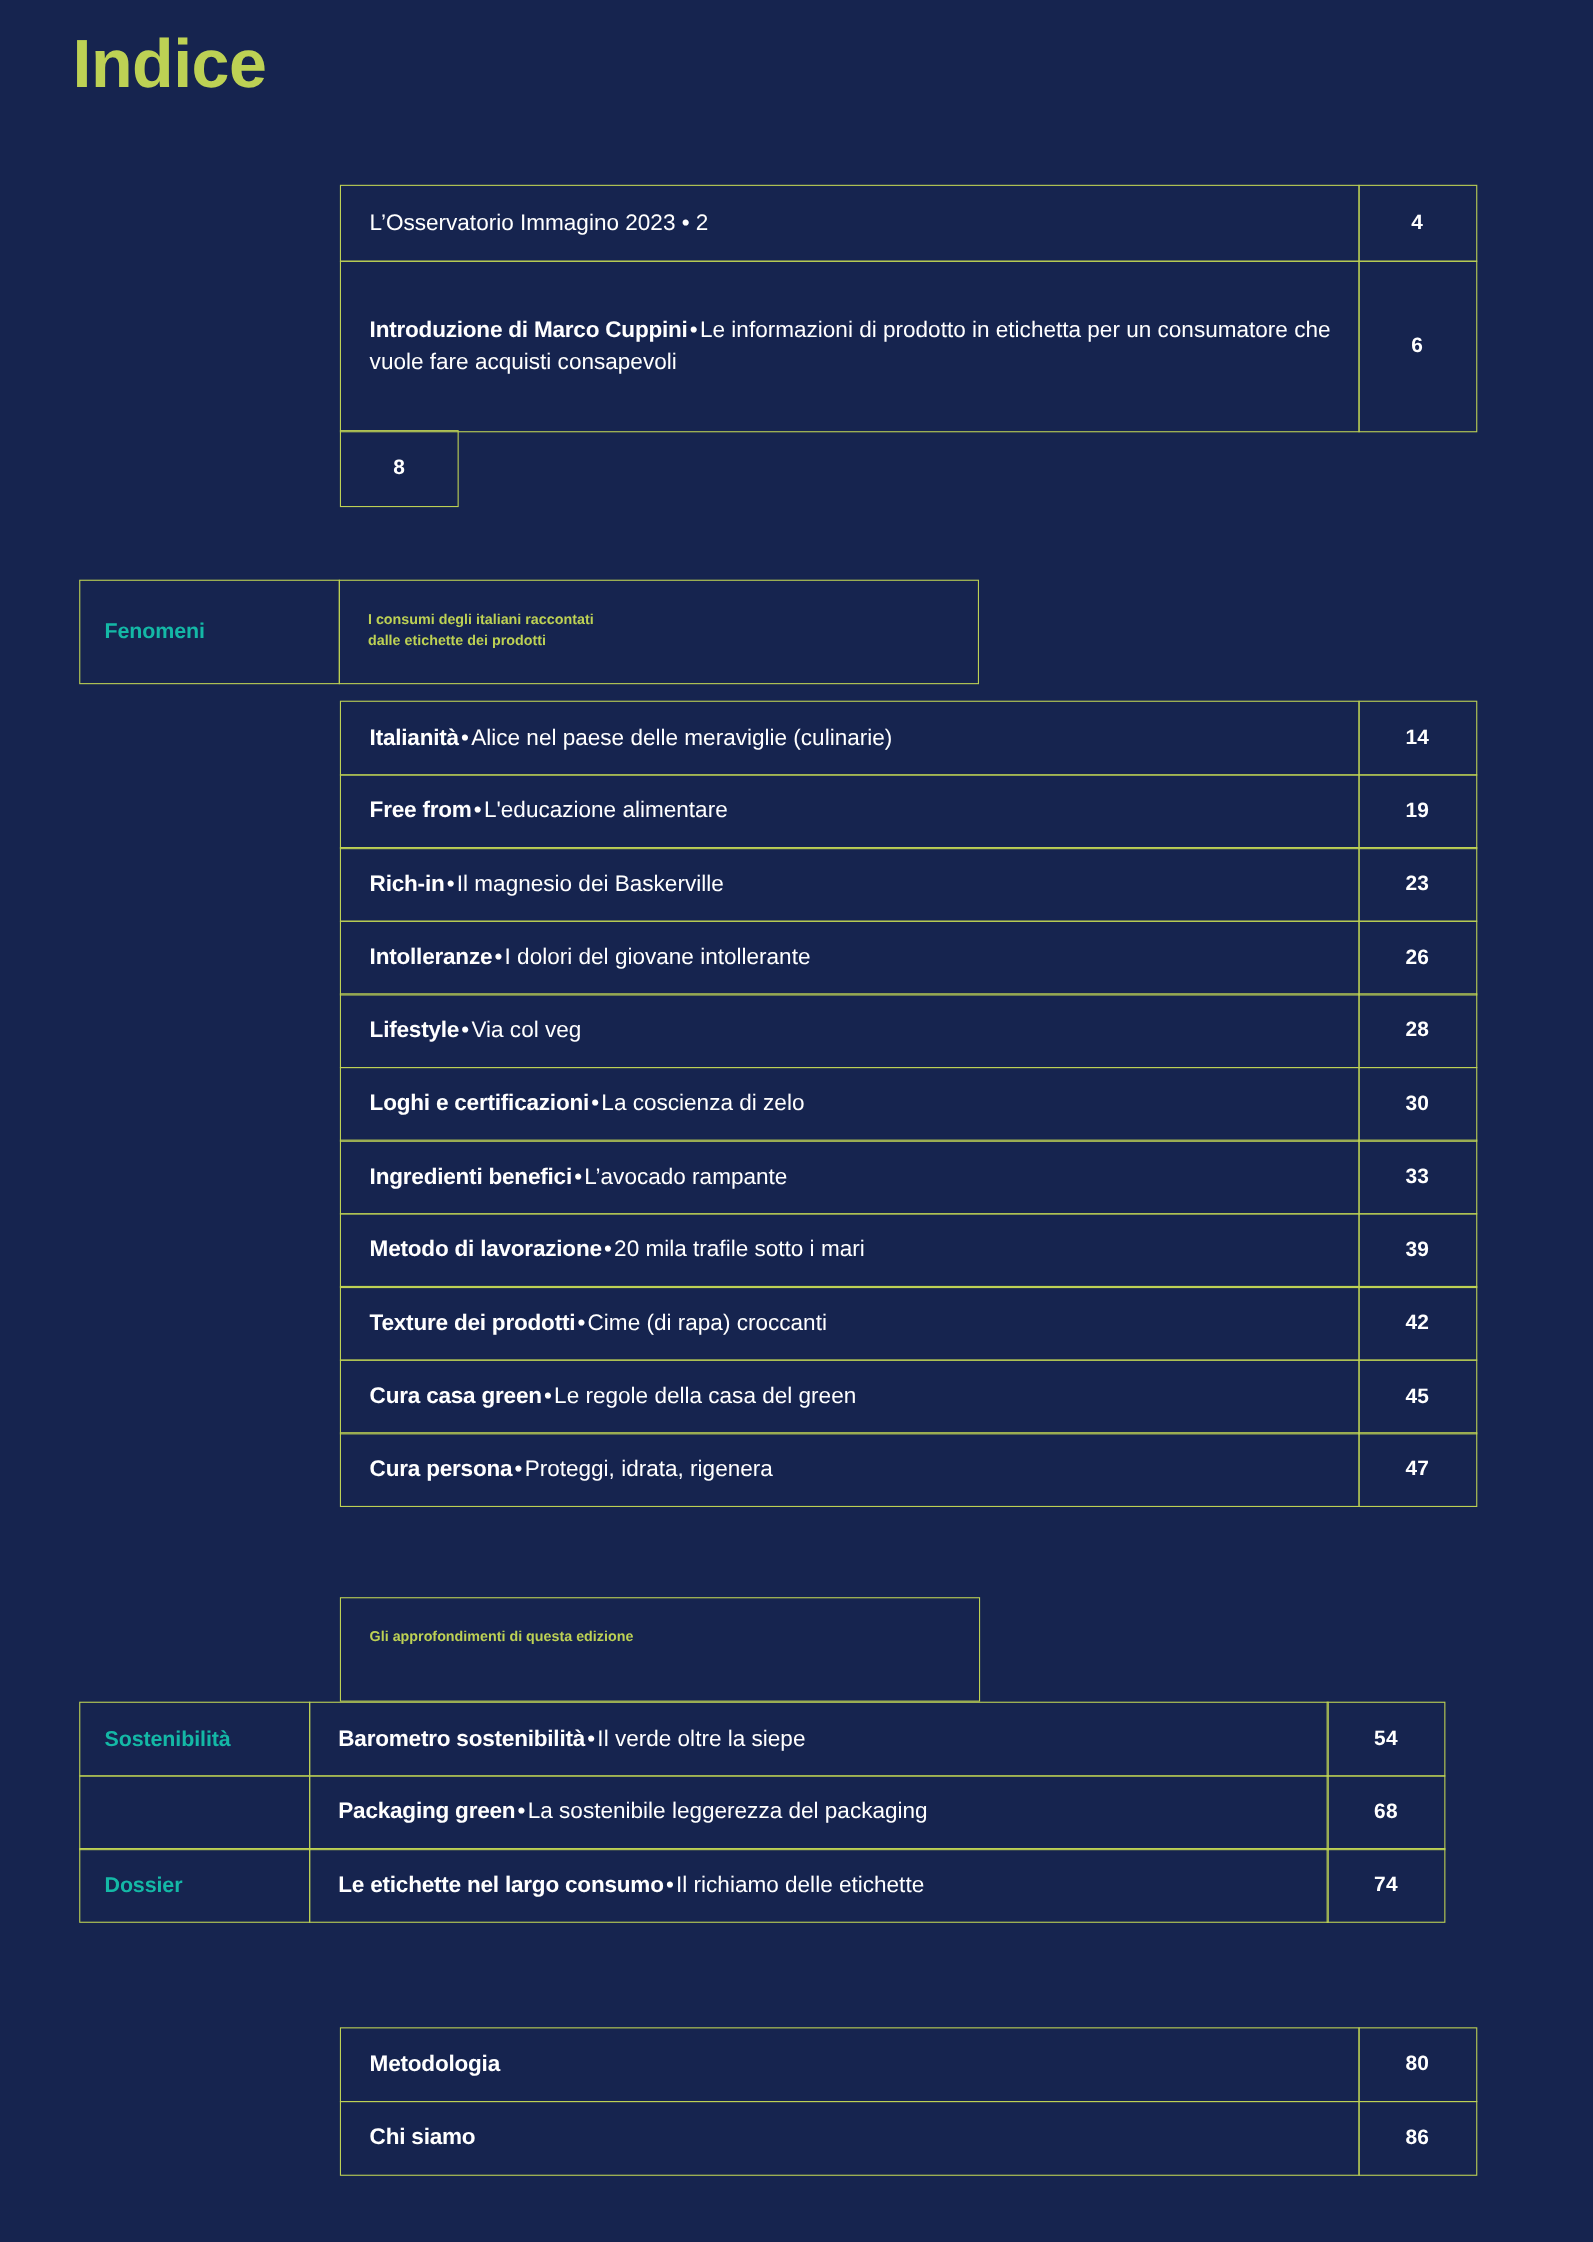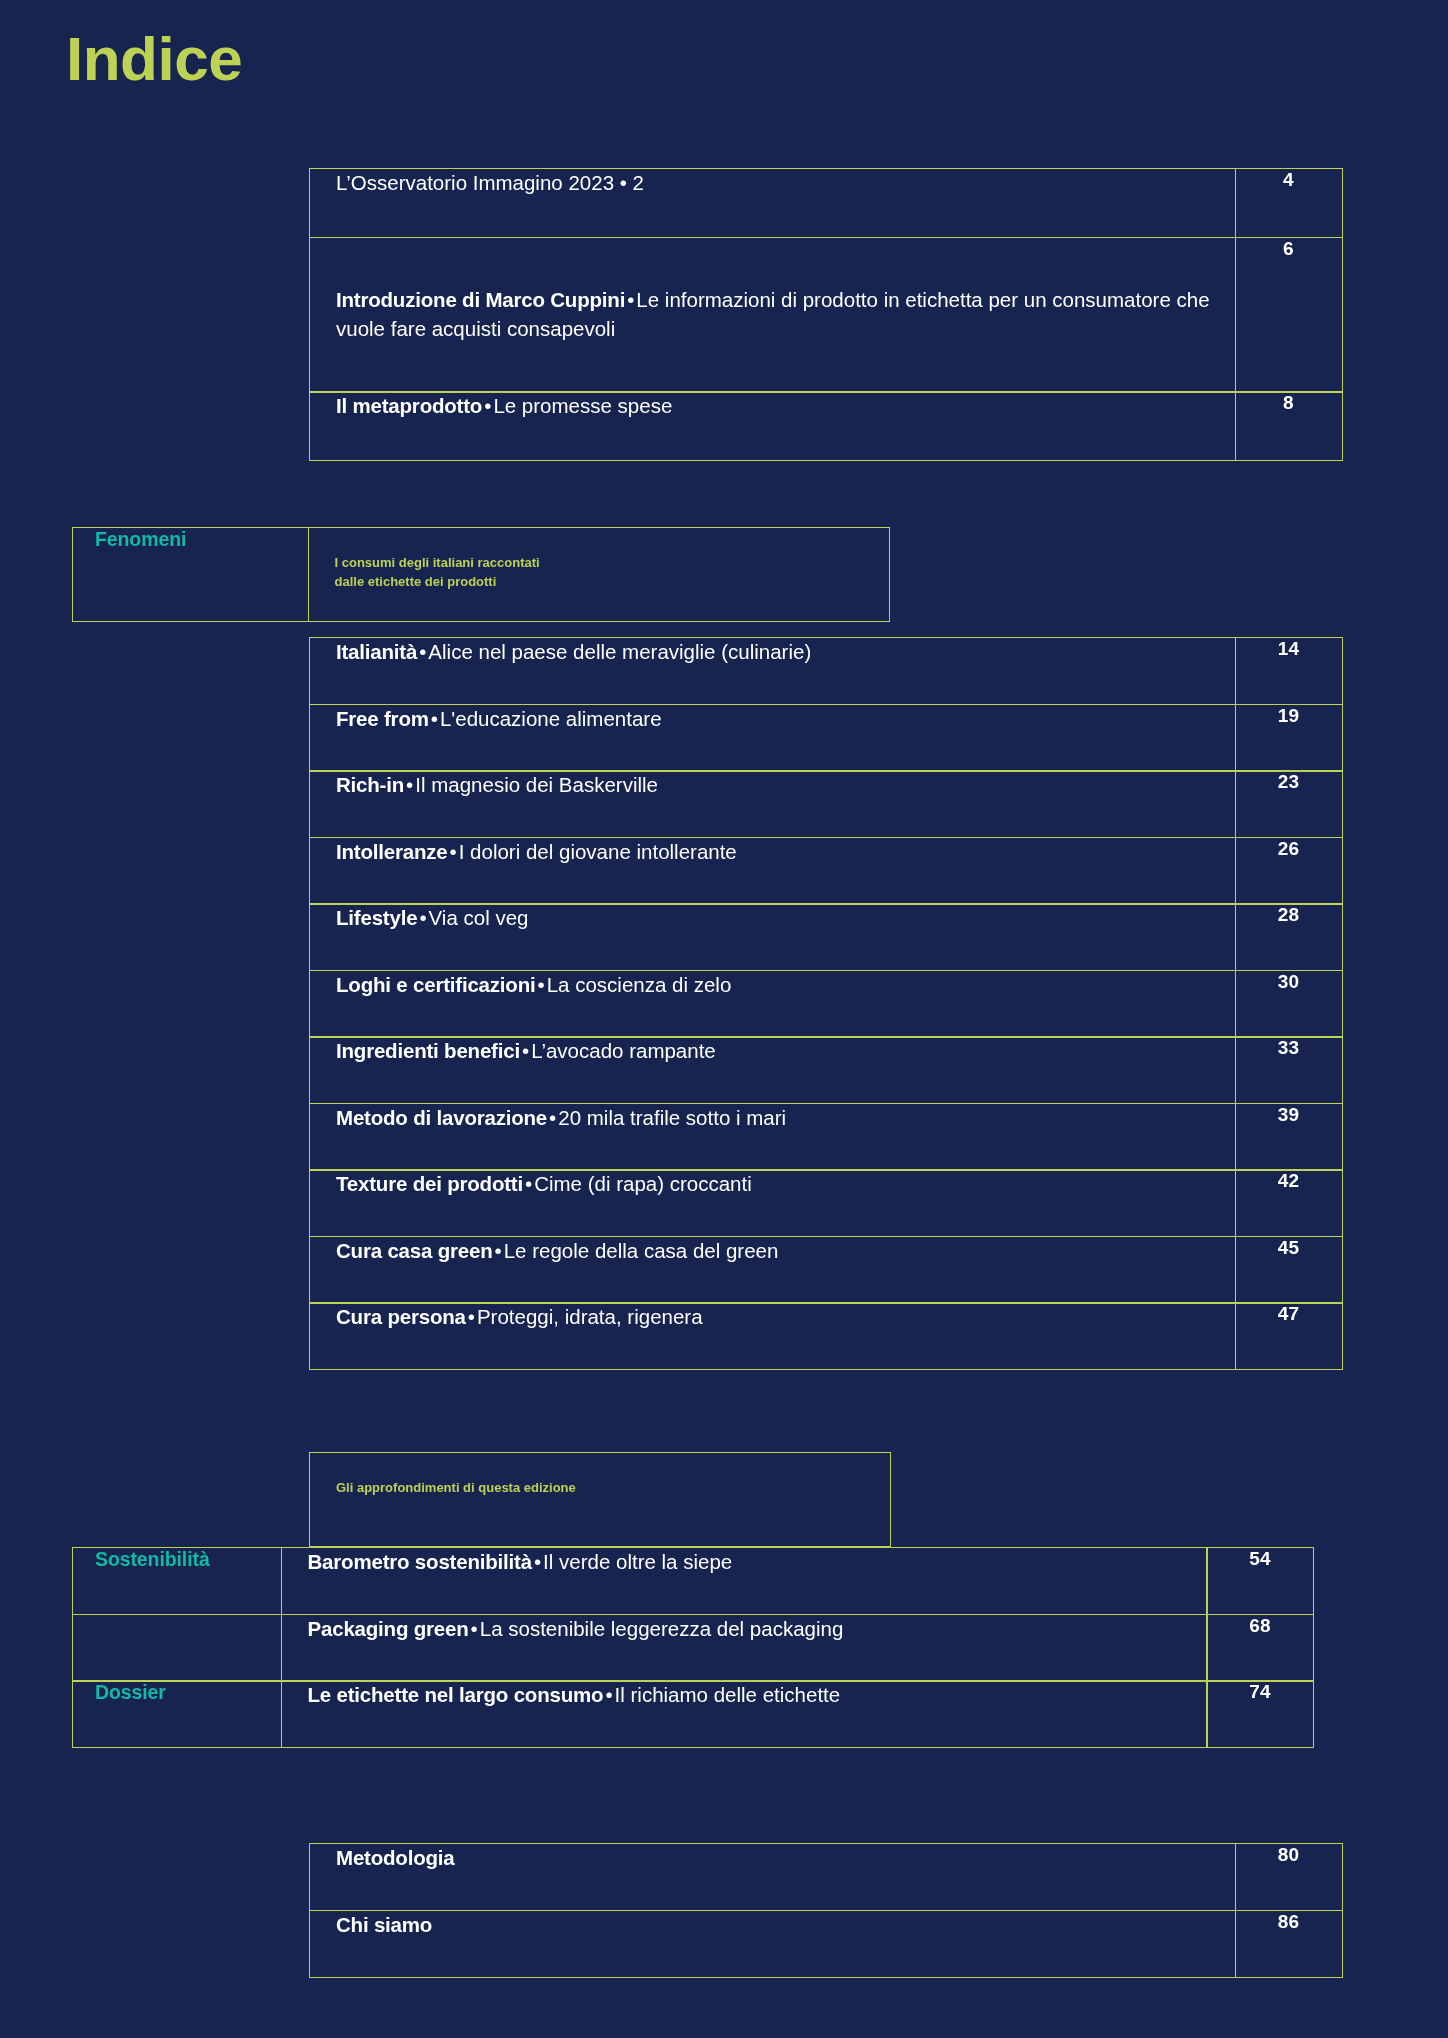--- a/index.html
+++ b/index.html
@@ -43,20 +43,21 @@
   .trow {
     display: flex;
     align-items: stretch;
     box-sizing: border-box;
   }
 
   .cell {
     box-sizing: border-box;
     border: 1.5px solid #bdd154;
     display: flex;
+    align-items: center;
     color: #ffffff;
   }
 
   
   .trow + .trow { margin-top: -1.5px; }
   .cell + .cell { margin-left: -1.5px; }
 
   .cell.title-cell {
     padding: 0 0 0 26px;
     font-size: 20.5px;
@@ -158,25 +159,20 @@
     <div class="trow r2">
       <div class="cell title-cell c-title">
         <span>
           <span class="bold">Introduzione di Marco Cuppini</span><span class="sep">•</span><span class="reg">Le informazioni di prodotto in etichetta per un consumatore che vuole fare acquisti consapevoli</span>
         </span>
       </div>
       <div class="cell page-cell c-page">6</div>
     </div>
 
     <div class="trow r3">
-      <div class="cell title-cell c-title">
-        <span>
-          <span class="bold">Il metaprodotto</span><span class="sep">•</span><span class="reg">Le promesse spese</span>
-        </span>
-      </div>
       <div class="cell page-cell c-page">8</div>
     </div>
 
   </div>
 
   <div class="block" id="block-fen-head">
     <div class="trow">
       <div class="cell cat-cell c-cat">Fenomeni</div>
       <div class="cell sub-cell c-sub">
         <span>

